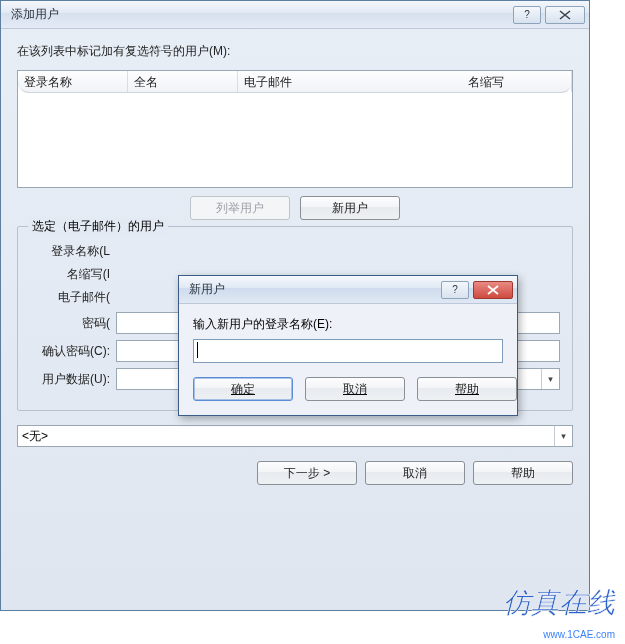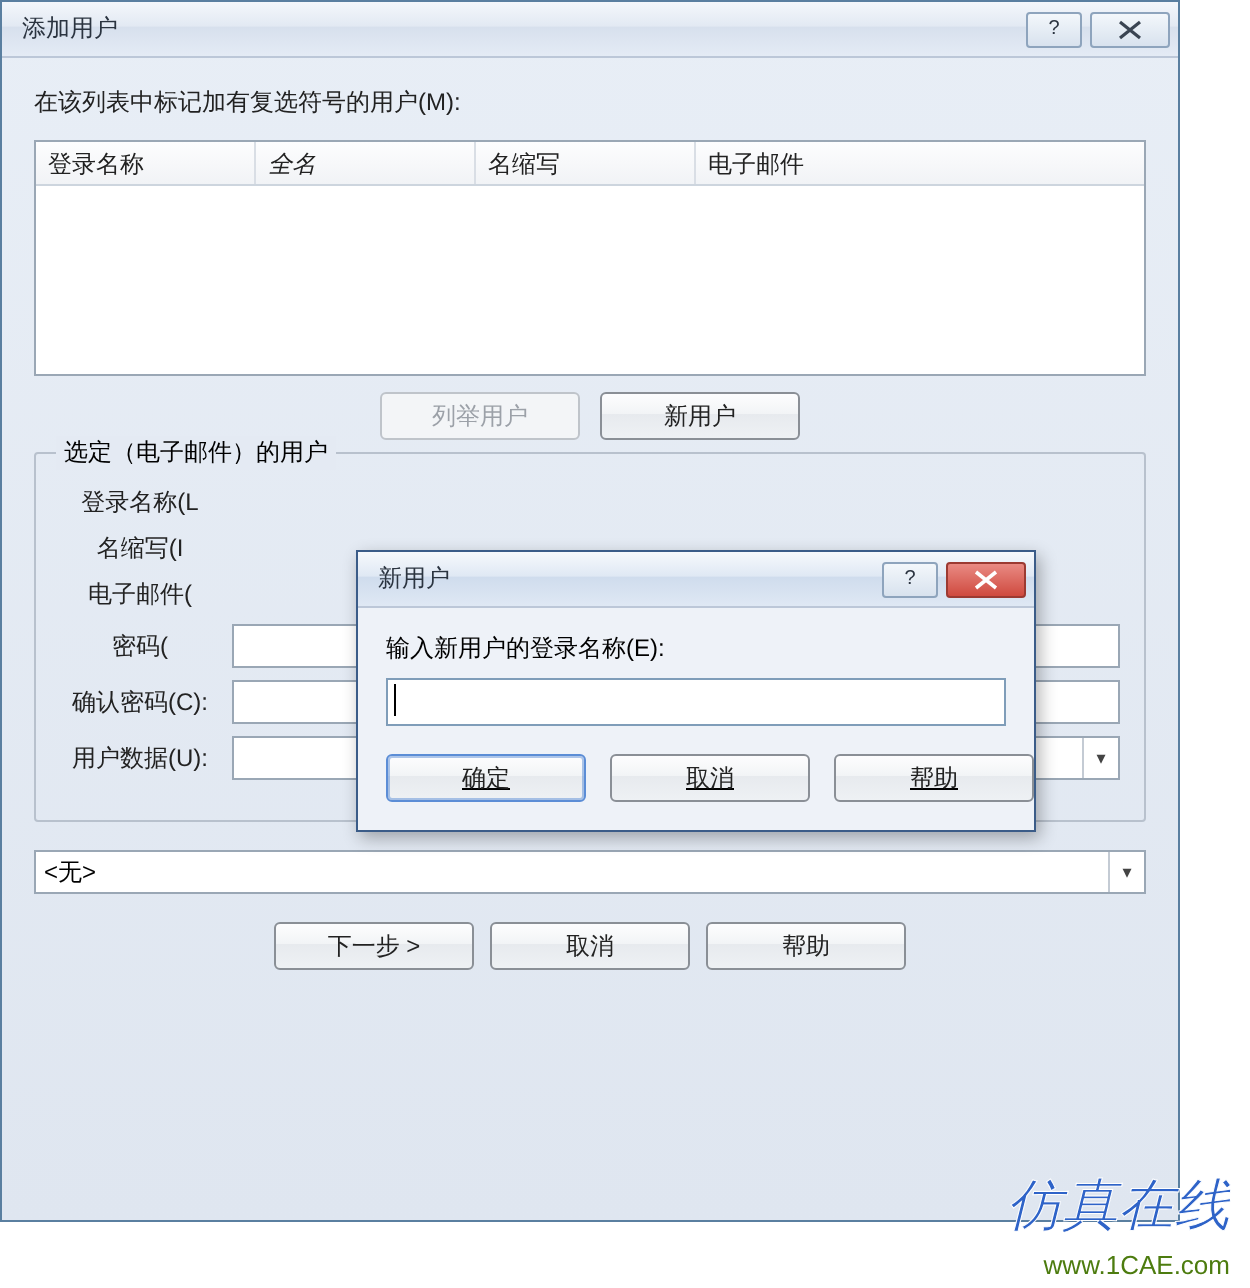--- a/index.html
+++ b/index.html
@@ -57,28 +57,29 @@
   width: 100%;
   height: 118px;
   border: 1px solid #9aa7b5;
   background: #fff;
 }
 .user-table .header {
   display: flex;
   height: 22px;
   background: linear-gradient(to bottom, #fdfdfe, #f1f3f6);
   border-bottom: 1px solid #cdd5de;
+  border-radius: 11px;
 }
 .user-table .header .col {
   border-right: 1px solid #d9dee5;
   padding: 3px 6px;
   color: #222;
 }
 .col-login { width: 110px; }
-.col-full  { width: 110px; font-style: italic; }
+.col-full  { width: 110px; }
 .col-abbr  { width: 110px; }
 .col-email { flex: 1; border-right: none !important; }
 .user-table .rows { height: 94px; background: #fff; }
 
 .mid-btns {
   display: flex;
   justify-content: center;
   gap: 10px;
   padding: 8px 0 2px 0;
 }
@@ -119,21 +120,21 @@
   font-size: 12px;
 }
 
 .form-row {
   display: flex;
   align-items: center;
   margin: 6px 0;
 }
 .form-row .lbl {
   width: 86px;
-  text-align: center;
+  text-align: right;
   padding-right: 6px;
   color: #222;
 }
 .form-row .field {
   flex: 1;
 }
 .text-input {
   width: 100%;
   height: 22px;
   border: 1px solid #9aa7b5;
@@ -152,21 +153,21 @@
   border-left: 1px solid #c4cbd4;
   color: #444;
   font-size: 9px;
 }
 
 .bottom-section { margin-top: 14px; }
 .bottom-section .lbl2 { margin-bottom: 6px; display: block; }
 
 .dialog-footer {
   display: flex;
-  justify-content: center;
+  justify-content: flex-end;
   gap: 8px;
   margin-top: 14px;
 }
 
 
 .modal {
   position: absolute;
   left: 178px; top: 275px;
   width: 340px;
   border: 1px solid #3b5c88;
@@ -213,22 +214,22 @@
   right: 10px; bottom: 22px;
   color: #2e63c8;
   font-family: "SimHei", "Microsoft YaHei", sans-serif;
   font-size: 28px;
   font-style: italic;
   -webkit-text-stroke: 0.5px #fff;
 }
 .watermark-url {
   position: absolute;
   right: 10px; bottom: 4px;
-  color: #4d7c0f;
-  font-size: 13px;
+  color: #3b82f6;
+  font-size: 10px;
   font-family: Arial, sans-serif;
 }
 .caret {
   display:inline-block; width:1px; height:16px; background:#000; vertical-align:middle;
 }
 </style>
 </head>
 <body>
 
 <div class="main-window">
@@ -244,22 +245,22 @@
     </div>
   </div>
 
   <div class="body">
     <div class="instruction">在该列表中标记加有复选符号的用户(M):</div>
 
     <div class="user-table">
       <div class="header">
         <div class="col col-login">登录名称</div>
         <div class="col col-full">全名</div>
+        <div class="col col-email">电子邮件</div>
         <div class="col col-abbr">名缩写</div>
-        <div class="col col-email">电子邮件</div>
       </div>
       <div class="rows"></div>
     </div>
 
     <div class="mid-btns">
       <button class="win-btn disabled">列举用户</button>
       <button class="win-btn">新用户</button>
     </div>
 
     <div class="group">

